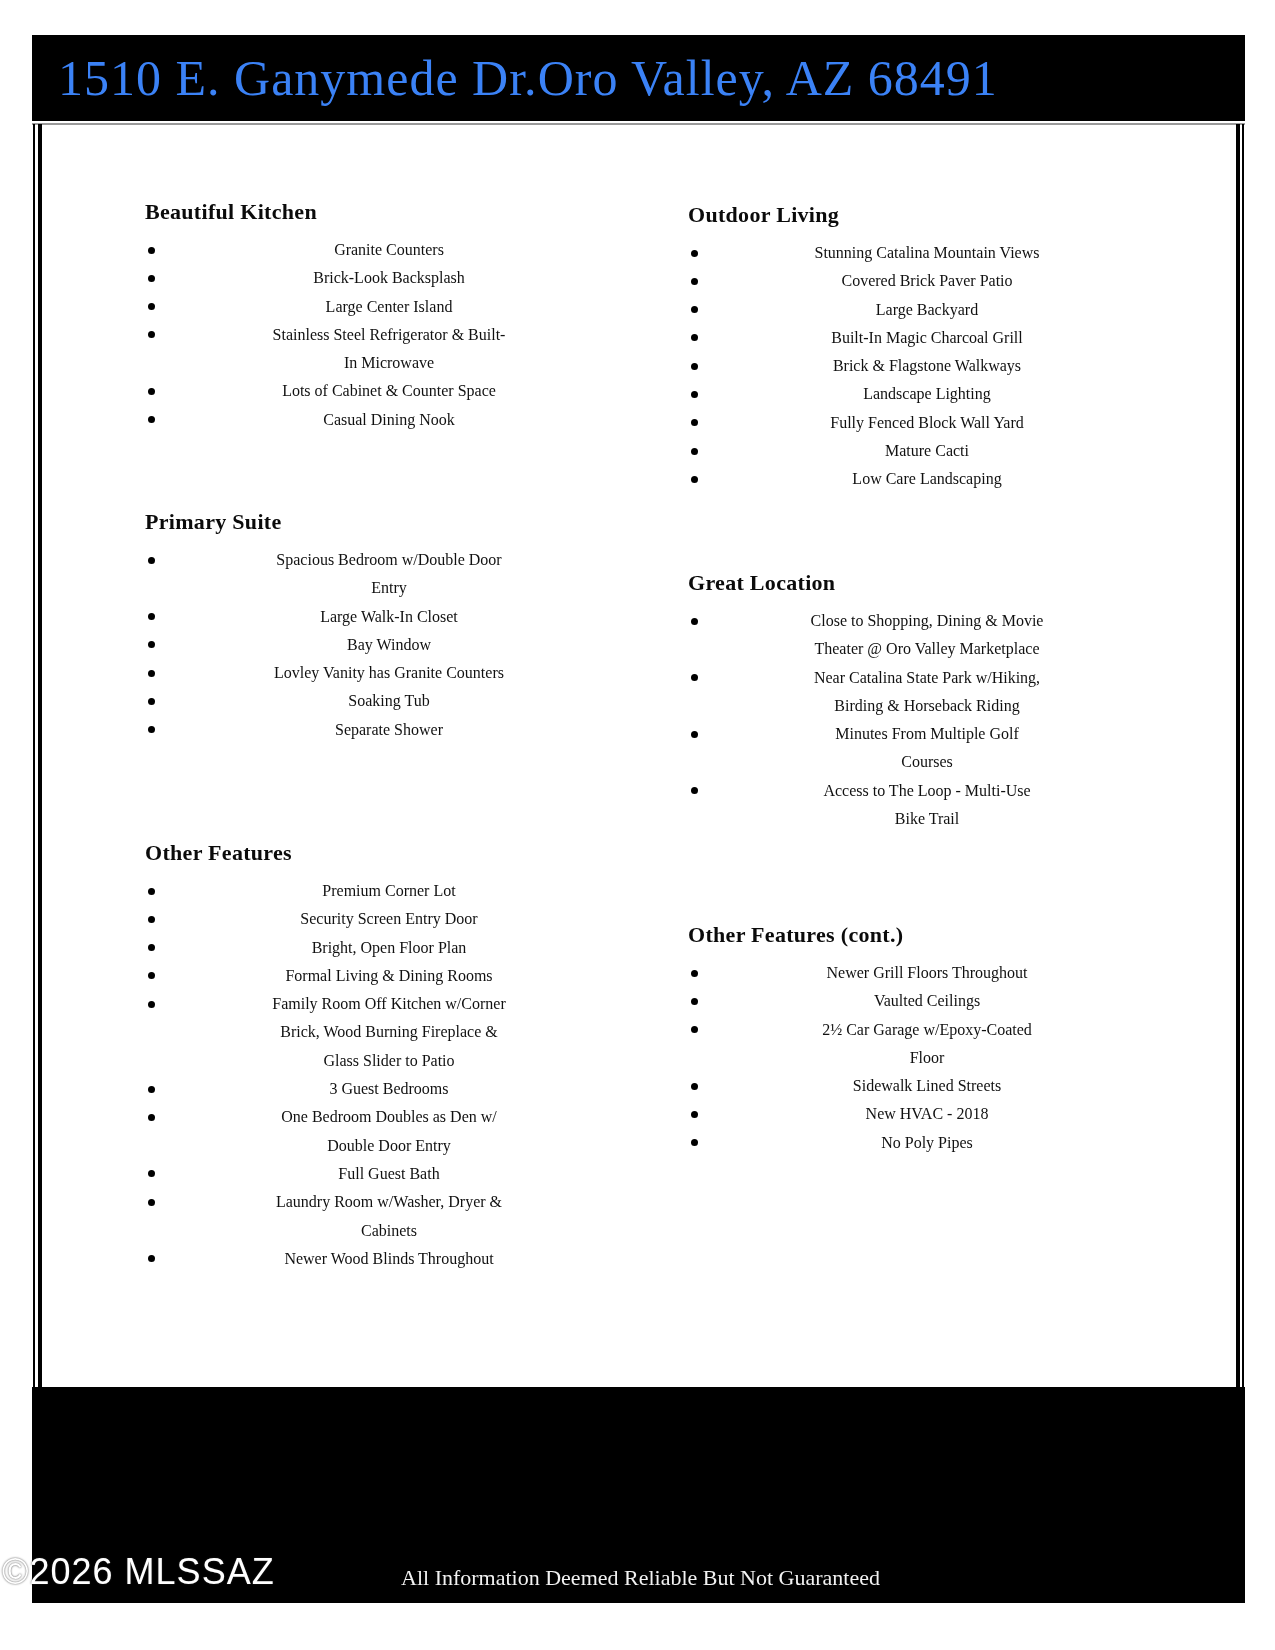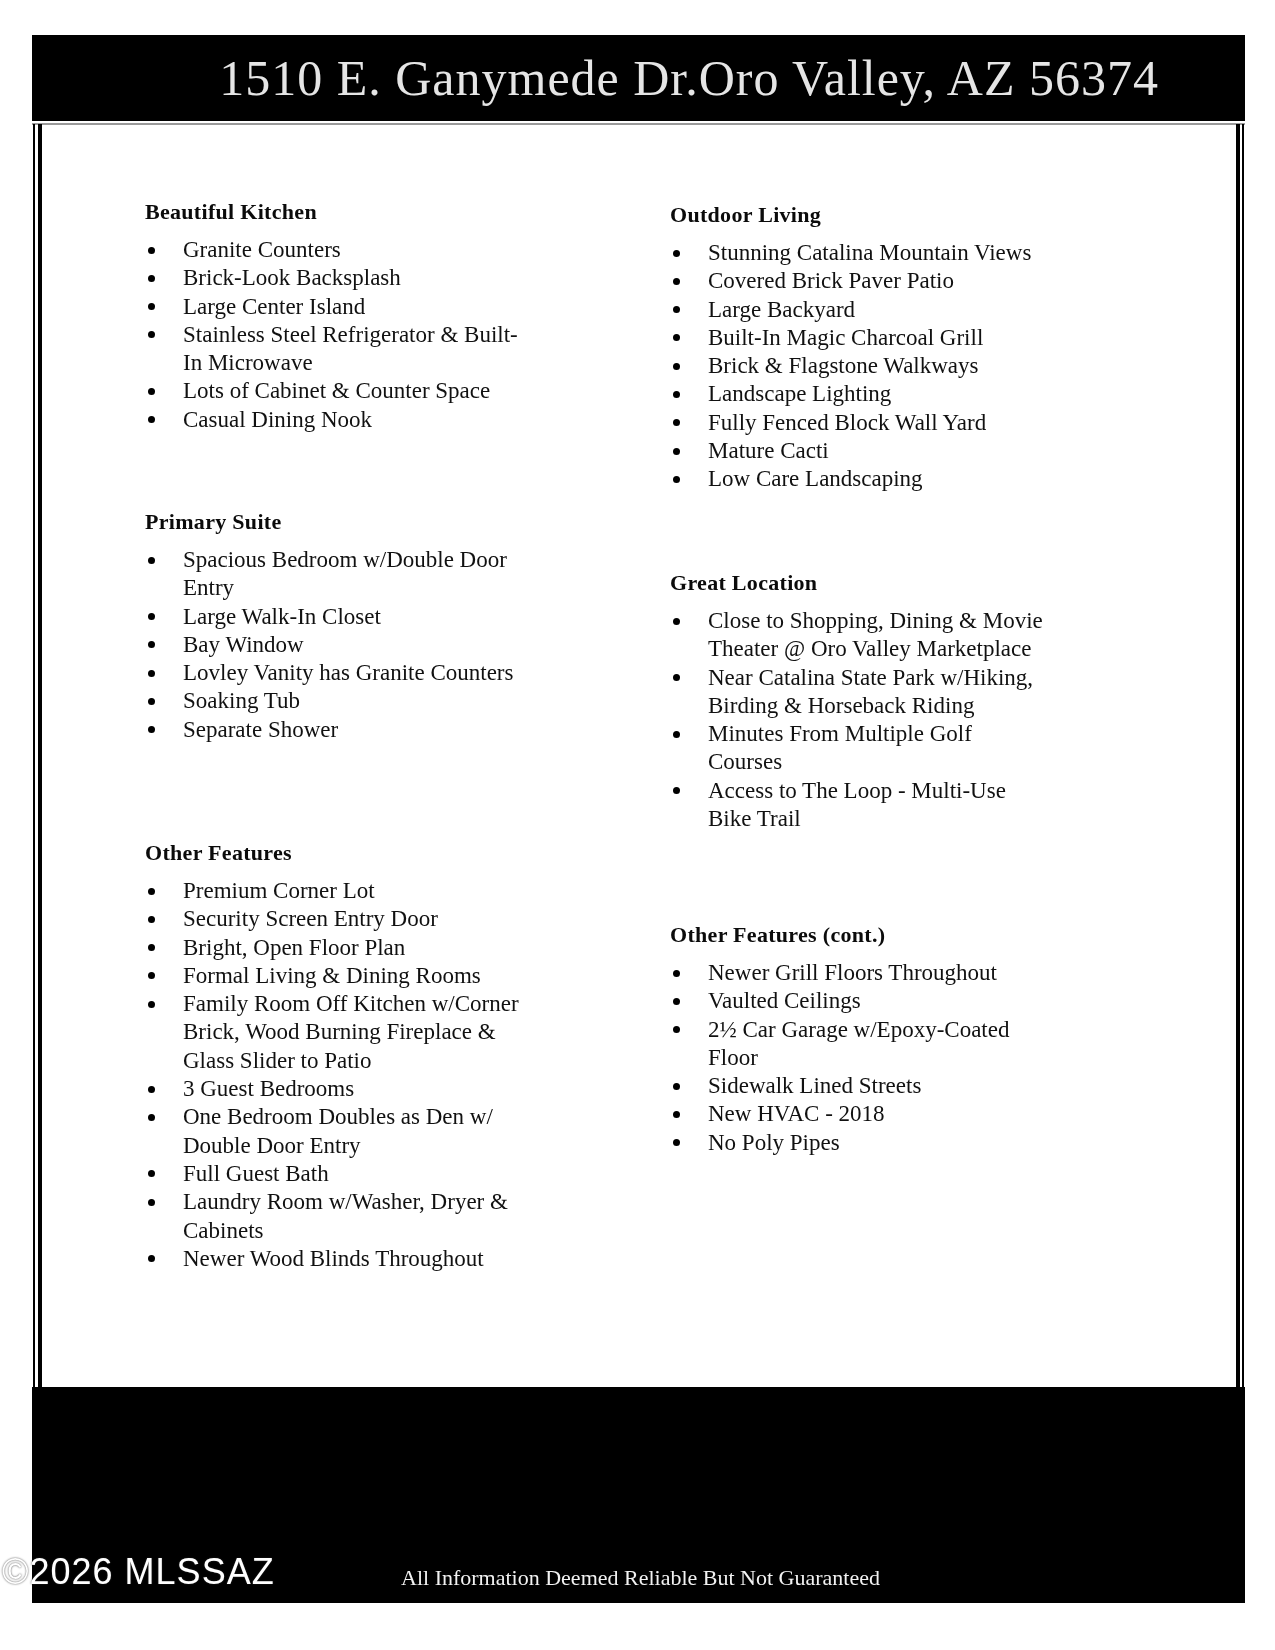--- a/index.html
+++ b/index.html
@@ -9,50 +9,51 @@
     background:#ffffff;
     margin:0 auto;
     overflow:hidden;
     font-family:"Liberation Serif", serif;
     color:#111;
   }
   
   .topbar{
     position:absolute;left:32px;top:35px;width:1213px;height:86px;
     background:#000;
-    display:flex;align-items:center;justify-content:flex-end;
+    display:flex;align-items:center;justify-content:flex-start;
     padding:0 86px 0 26px;box-sizing:border-box;
-    color:#e5e5e5;
+    color:#3b82f6;
     font-size:50px;line-height:86px;
     letter-spacing:1px;
     white-space:nowrap;
   }
   
   .rule-top{position:absolute;left:32px;top:123px;width:1213px;height:2px;background:#9a9a9a;}
   .vline{position:absolute;top:124px;height:1263px;background:#000;}
   .vl-outer{left:33px;width:2px;}
   .vl-inner{left:38px;width:4px;}
   .vr-inner{left:1236px;width:4px;}
   .vr-outer{left:1242px;width:2px;}
   
   .section{position:absolute;}
   .sec-l{left:145px;width:450px;}
-  .sec-r{left:670px;width:440px;}
+  .sec-r{left:688px;width:440px;}
   .section h2{
     margin:0 0 8px 0;
     font-size:22px;line-height:32px;
     font-weight:700;color:#0b0b0b;
     letter-spacing:.3px;
   }
   .section ul{margin:0;padding:0;list-style:none;}
   .section li{
     position:relative;
     padding-left:38px;
-    font-size:23px;line-height:28.3px;
+    font-size:16px;line-height:28.3px;
     white-space:pre-line;
+    text-align:center;
   }
   .section li::before{
     content:"";
     position:absolute;left:3px;top:10.5px;
     width:7px;height:7px;border-radius:50%;
     background:#000;
   }
   
   .bottombar{
     position:absolute;left:32px;top:1387px;width:1213px;height:216px;
@@ -75,21 +76,21 @@
     white-space:nowrap;
   }
 </style>
 </head>
 <body>
 
 <div class="page">
 
   <div class="topbar">
     <span>1510 E. Ganymede Dr.</span>
-    <span>Oro Valley, AZ 56374</span>
+    <span>Oro Valley, AZ 68491</span>
   </div>
 
   <div class="rule-top"></div>
   <div class="vline vl-outer"></div>
   <div class="vline vl-inner"></div>
   <div class="vline vr-inner"></div>
   <div class="vline vr-outer"></div>
 
   <div class="section sec-l" style="top:196px">
     <h2>Beautiful Kitchen</h2>

